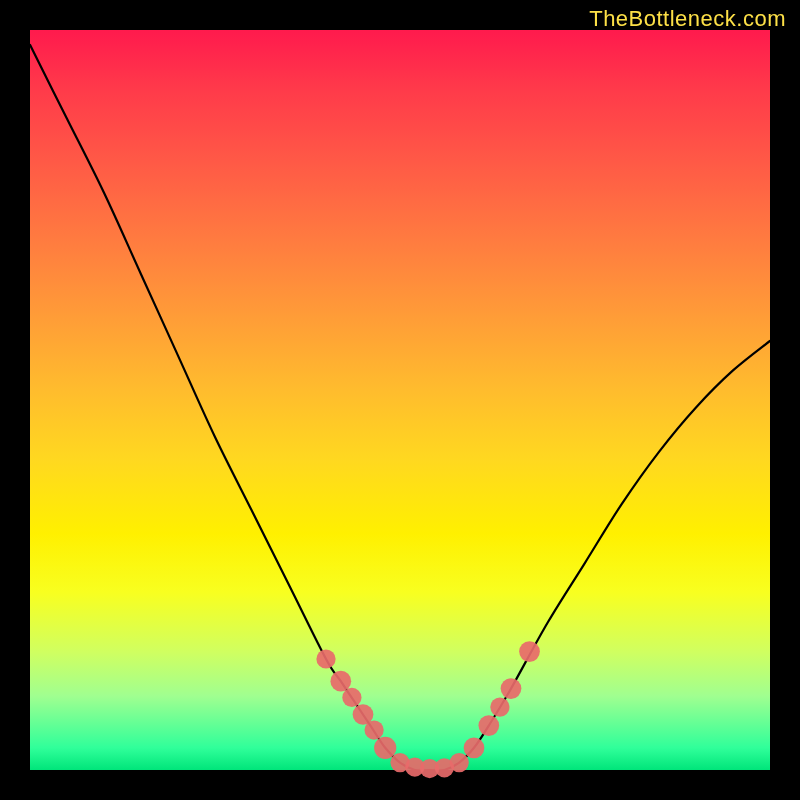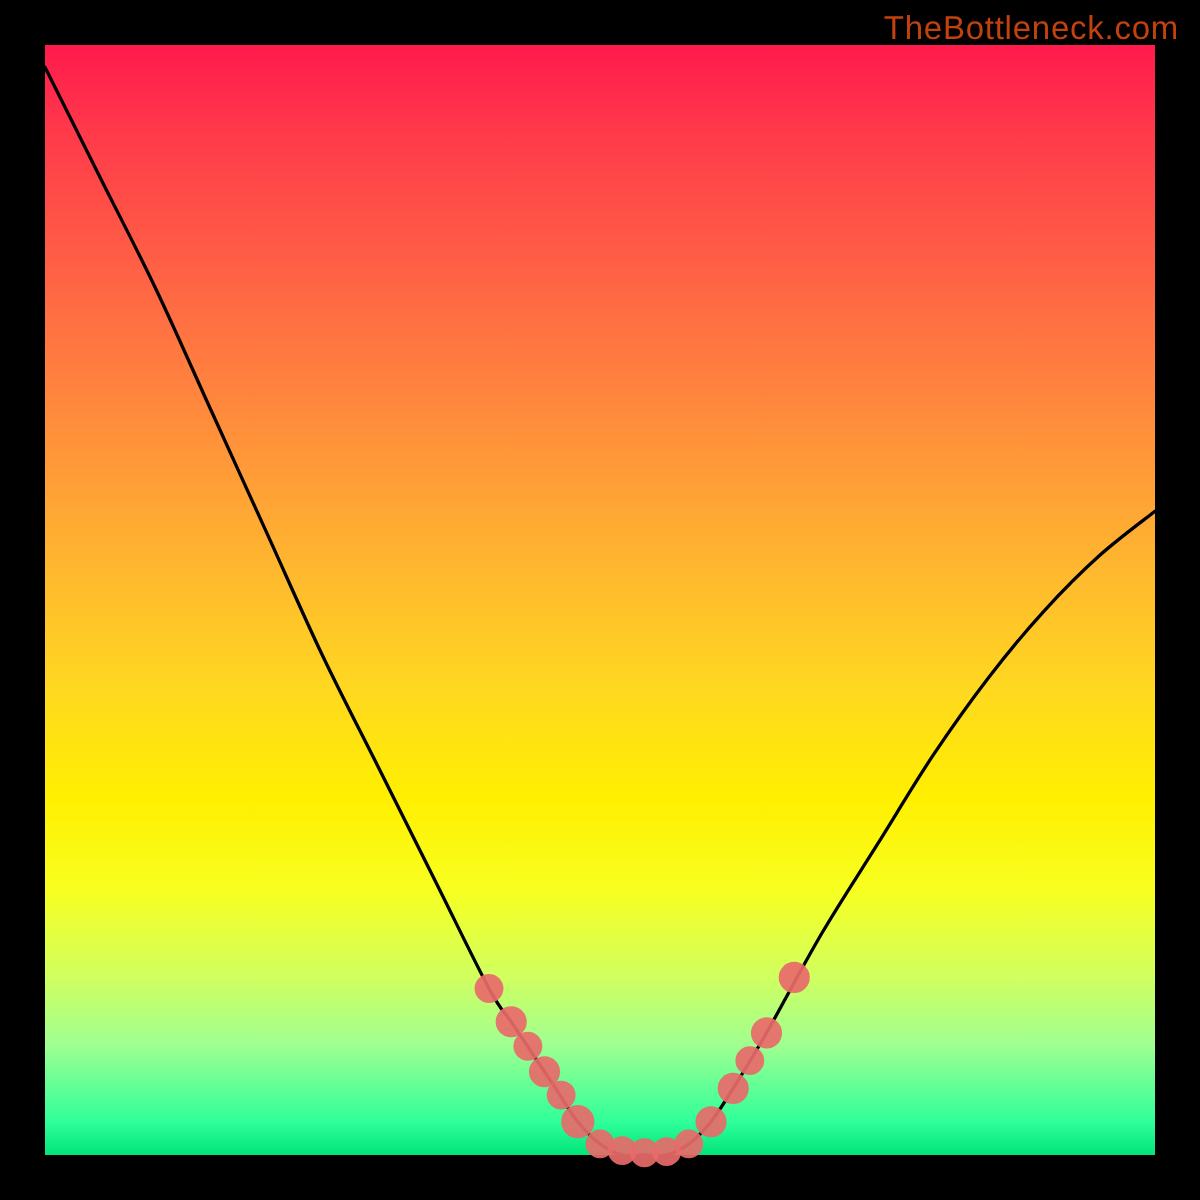--- a/index.html
+++ b/index.html
@@ -14,21 +14,21 @@
   .frame {
     position: relative;
     width: 800px;
     height: 800px;
     background: #000;
   }
   .watermark {
     position: absolute;
     top: 6px;
     right: 14px;
-    color: #c2410c;
+    color: #fde047;
     font-size: 22px;
     font-weight: 500;
     letter-spacing: 0.5px;
     z-index: 5;
   }
   .plot-area {
     position: absolute;
     left: 30px;
     top: 30px;
     width: 740px;

